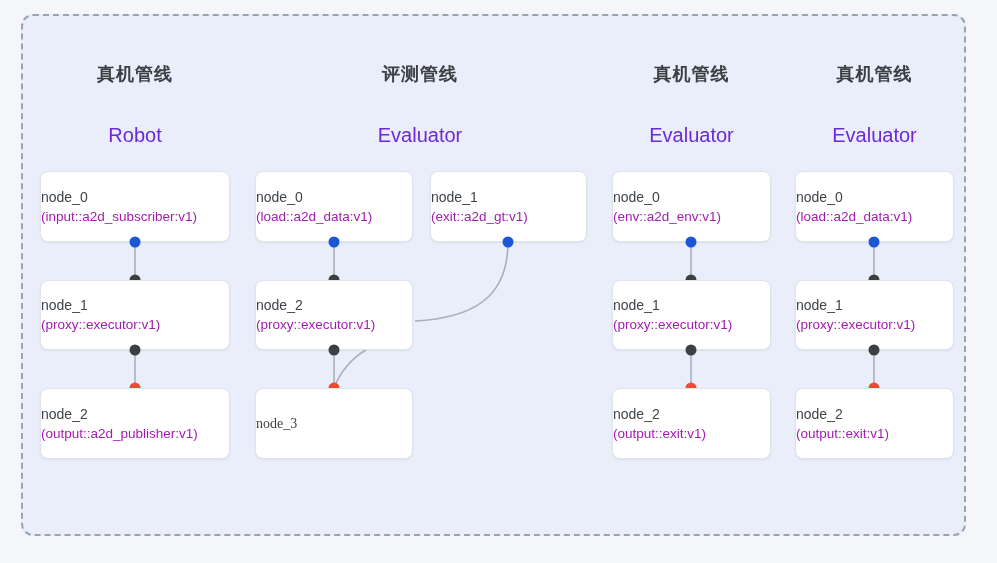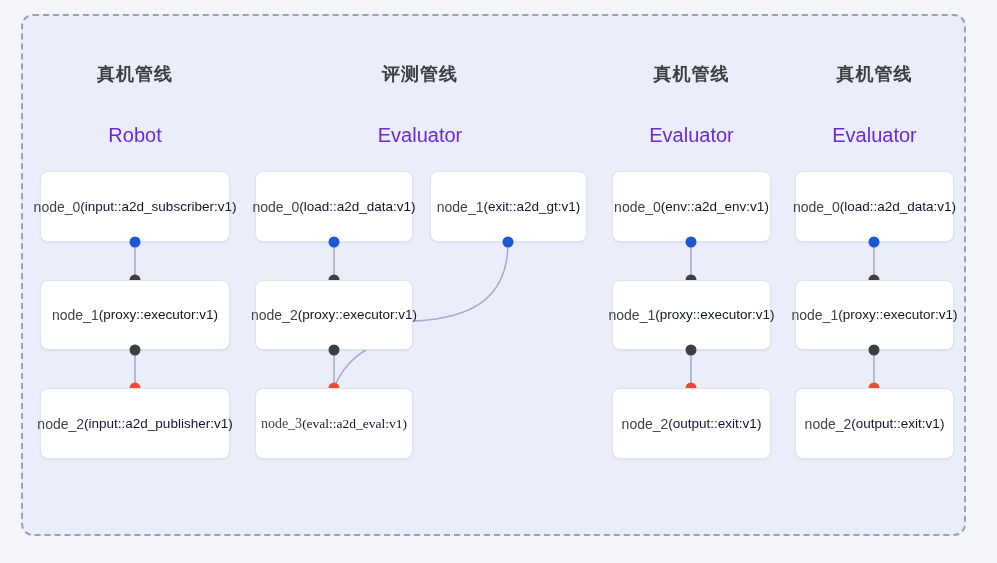--- a/index.html
+++ b/index.html
@@ -62,34 +62,34 @@
     white-space: nowrap;
   }
 
   .node {
     position: absolute;
     box-sizing: border-box;
     background: #ffffff;
     border: 1px solid #dfe3ea;
     border-radius: 8px;
     display: flex;
-    align-items: center;
+    flex-direction: column;
     justify-content: center;
     color: #4a4f56;
     box-shadow: 0 1px 2px rgba(60,64,67,0.08);
   }
   .node .n-title {
     font-size: 14px;
     line-height: 20px;
     color: #3f444b;
   }
   .node .n-sub {
     font-size: 13.5px;
     line-height: 20px;
-    color: #0f172a;
+    color: #a21caf;
   }
 
   .port {
     position: absolute;
     width: 11px;
     height: 11px;
     border-radius: 50%;
     transform: translate(-50%, -50%);
   }
   .port-in    { background: #1a56d6; }
@@ -134,21 +134,21 @@
   <span class="port port-dark" style="left:135px; top:280px;"></span>
   <div class="node" style="left:40px; top:280px; width:190px; height:70px;">
     <span class="n-title">node_1</span>
     <span class="n-sub">(proxy::executor:v1)</span>
   </div>
   <span class="port port-dark" style="left:135px; top:350px;"></span>
 
   <span class="port port-out" style="left:135px; top:388px;"></span>
   <div class="node" style="left:40px; top:388px; width:190px; height:71px;">
     <span class="n-title">node_2</span>
-    <span class="n-sub">(input::a2d_publisher:v1)</span>
+    <span class="n-sub">(output::a2d_publisher:v1)</span>
   </div>
 
   <div class="col-header" style="left:330px; top:62px; width:180px;">评测管线</div>
   <div class="col-subheader" style="left:330px; top:124px; width:180px;">Evaluator</div>
 
   <div class="node" style="left:255px; top:171px; width:158px; height:71px;">
     <span class="n-title">node_0</span>
     <span class="n-sub">(load::a2d_data:v1)</span>
   </div>
   <span class="port port-in" style="left:334px; top:242px;"></span>
@@ -162,21 +162,20 @@
   <span class="port port-dark" style="left:334px; top:280px;"></span>
   <div class="node" style="left:255px; top:280px; width:158px; height:70px;">
     <span class="n-title">node_2</span>
     <span class="n-sub">(proxy::executor:v1)</span>
   </div>
   <span class="port port-dark" style="left:334px; top:350px;"></span>
 
   <span class="port port-out" style="left:334px; top:388px;"></span>
   <div class="node" style="left:255px; top:388px; width:158px; height:71px;font-family:Liberation Serif, serif;">
     <span class="n-title">node_3</span>
-    <span class="n-sub">(eval::a2d_eval:v1)</span>
   </div>
 
   <div class="col-header" style="left:612px; top:62px; width:159px;">真机管线</div>
   <div class="col-subheader" style="left:612px; top:124px; width:159px;">Evaluator</div>
 
   <div class="node" style="left:612px; top:171px; width:159px; height:71px;">
     <span class="n-title">node_0</span>
     <span class="n-sub">(env::a2d_env:v1)</span>
   </div>
   <span class="port port-in" style="left:691px; top:242px;"></span>

